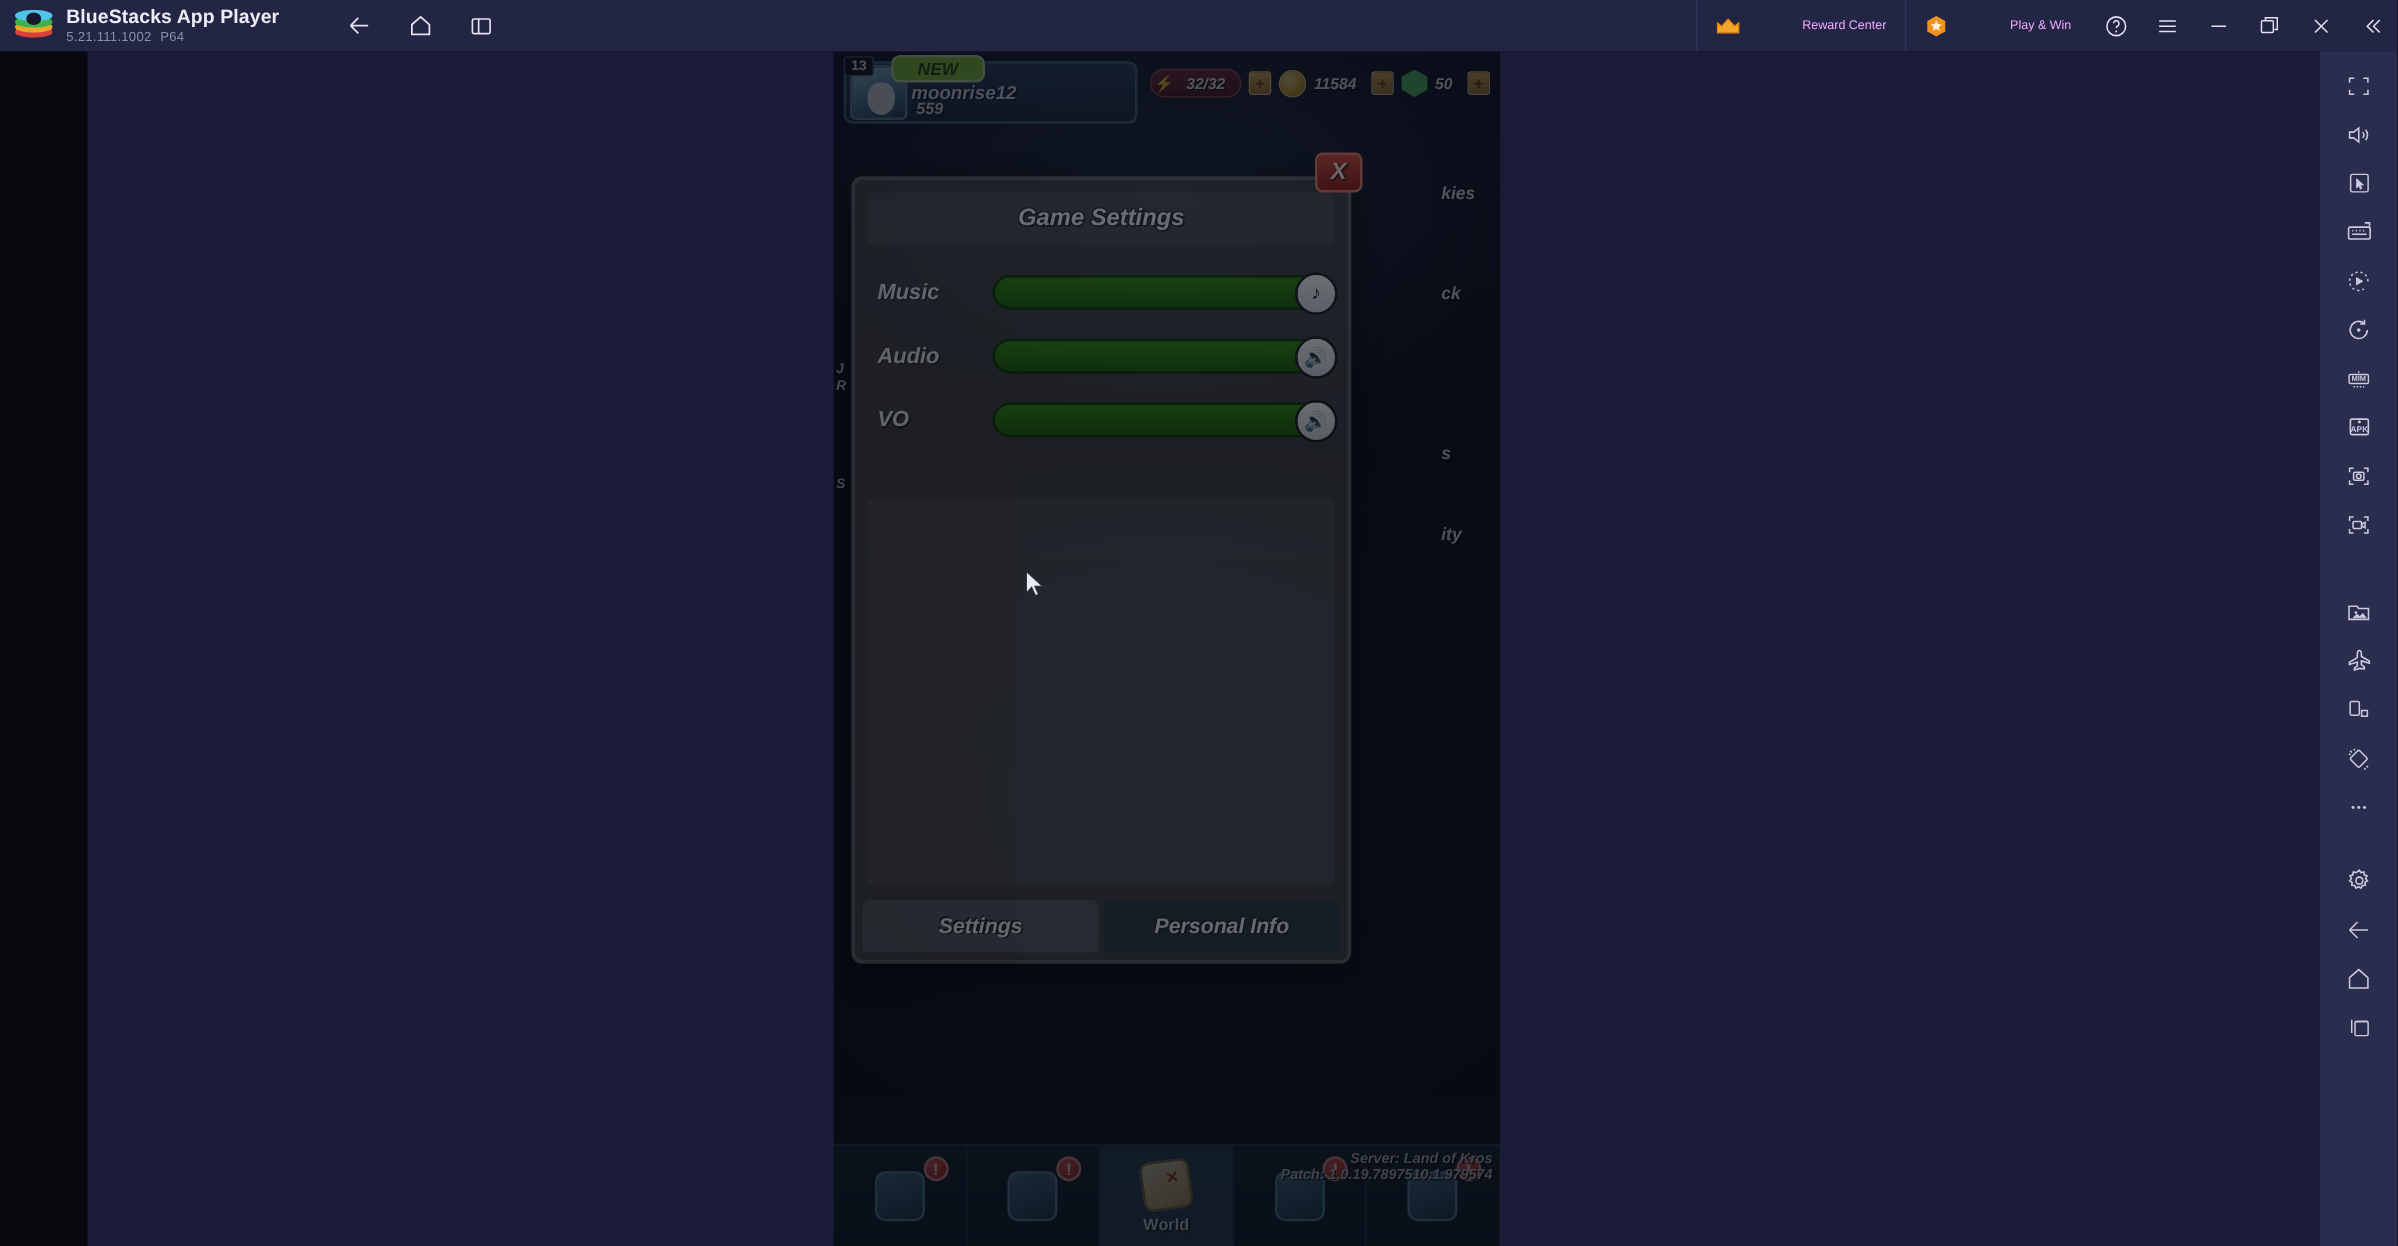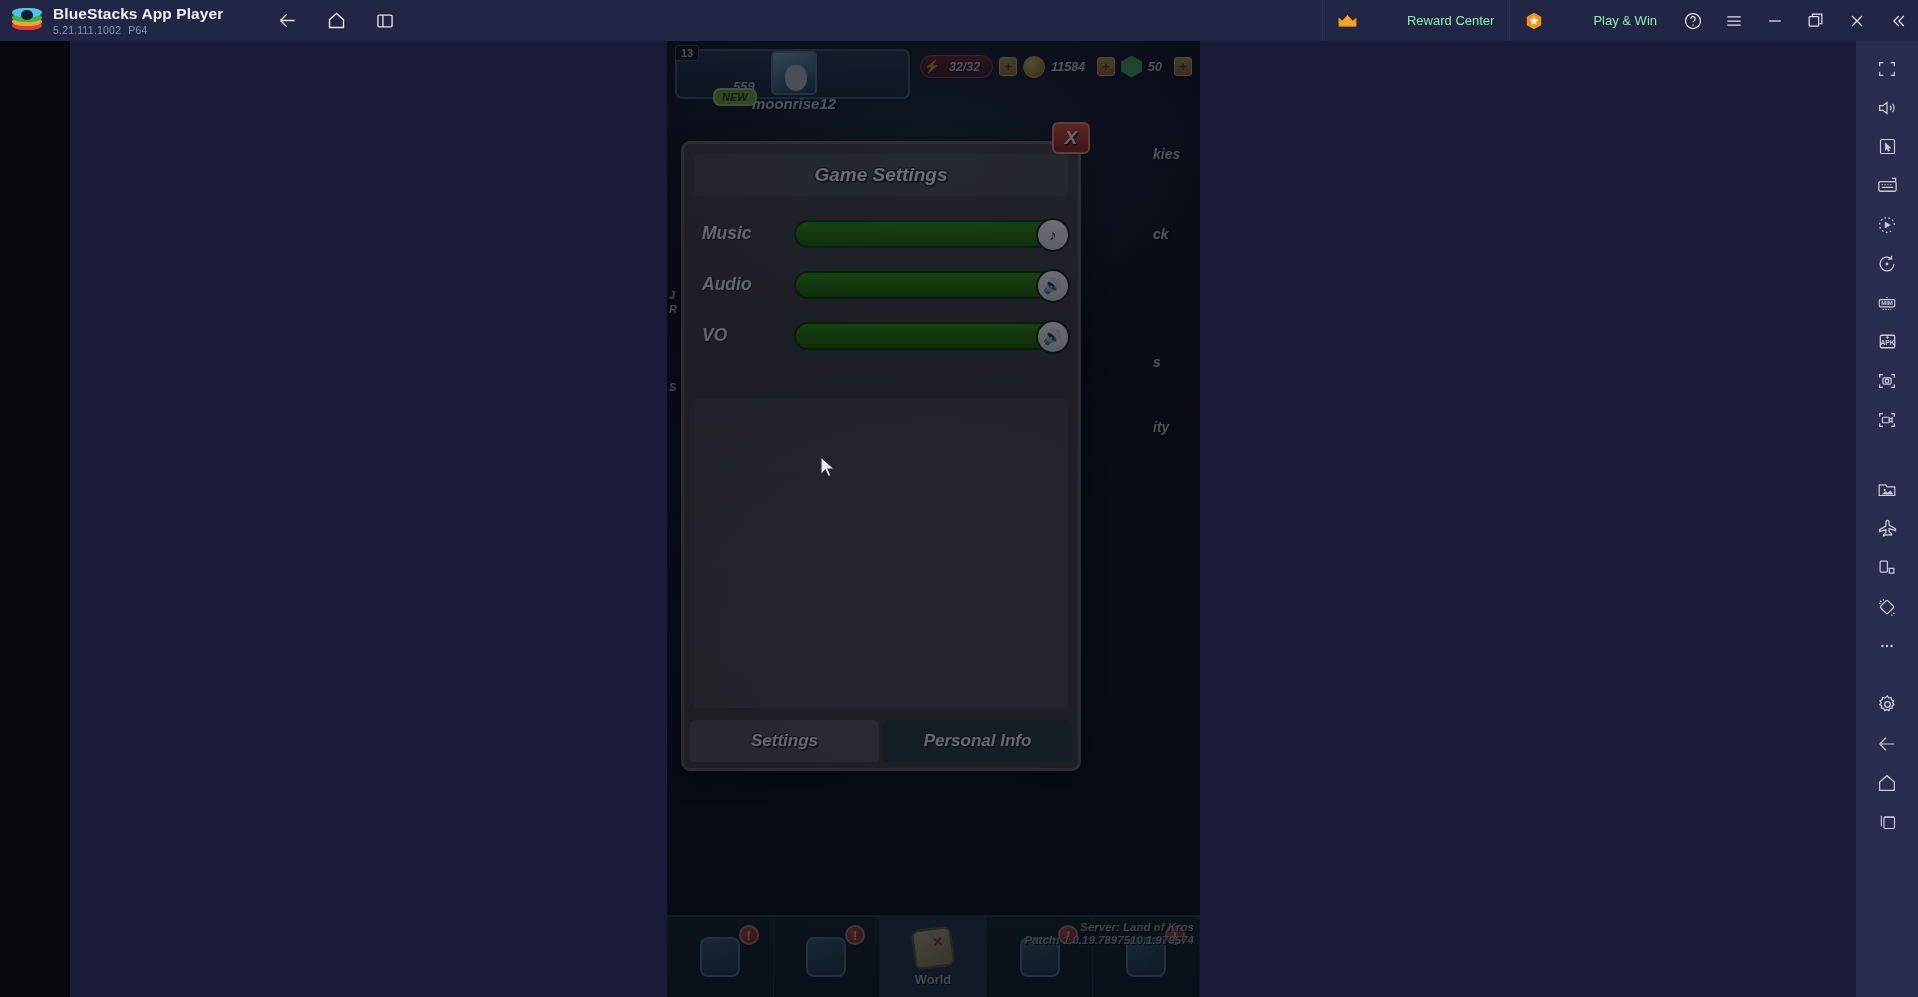--- a/index.html
+++ b/index.html
@@ -58,21 +58,21 @@
   .tb-navbtn svg { stroke: #e2e4f0; fill: none; stroke-width: 1.6; }
 
   .tb-spacer { flex: 1 1 auto; }
 
   .tb-pill {
     display: flex; align-items: center; gap: 8px;
     height: 41px; padding: 0 15px;
     cursor: pointer;
     border-left: 1px solid #32355a;
   }
-  .tb-pill-label { font-size: 13px; color: #86efac; white-space: nowrap; padding-left: 42px; }
+  .tb-pill-label { font-size: 10px; color: #f0abfc; white-space: nowrap; padding-left: 42px; }
   .crown {
     width: 19px; height: 14px; position: relative; flex: 0 0 auto;
   }
   .crown svg { display: block; }
   .hexstar { width: 18px; height: 18px; flex: 0 0 auto; }
 
   .tb-icons { display: flex; align-items: center; }
   .tb-ibtn {
     width: 41px; height: 41px;
     display: flex; align-items: center; justify-content: center;
@@ -146,21 +146,21 @@
     display: flex; align-items: flex-start;
     opacity: .40;
     filter: brightness(.72);
   }
   .hud-player {
     position: relative;
     width: 244px; height: 50px;
     background: linear-gradient(180deg, #28435e, #16283c);
     border: 2px solid #4d6e8c;
     border-radius: 7px;
-    display: flex; align-items: center; flex-direction: column;
+    display: flex; align-items: center;
   }
   .hud-avatar {
     width: 46px; height: 44px; margin-left: 3px;
     border-radius: 5px;
     background: linear-gradient(160deg, #9fd8e6, #4d7f9b 60%, #23405c);
     border: 2px solid #6b8fae;
     position: relative; overflow: hidden; flex: 0 0 auto;
   }
   .hud-avatar::after {
     content: ""; position: absolute; left: 12px; top: 12px;
@@ -170,23 +170,23 @@
   .hud-lvl {
     position: absolute; left: -2px; top: -6px;
     background: #12131c; color: #f0f3fa;
     font-size: 11px; font-weight: bold;
     padding: 1px 5px; border-radius: 3px;
     border: 1px solid #555d6e; z-index: 3;
   }
   .hud-new {
     position: absolute; left: 36px; top: -7px;
     background: #8fdc36; color: #274a05;
-    font-size: 11px; font-weight: bold; font-style: italic;
-    padding: 1px 7px; border-radius: 7px;
-    border: 2px solid #d6f3a4; z-index: 3; margin-top: 44px;
+    font-size: 14px; font-weight: bold; font-style: italic;
+    padding: 1px 19px; border-radius: 7px;
+    border: 2px solid #d6f3a4; z-index: 3;
   }
   .hud-pname {
     font-size: 15px; color: #f2f6fb; font-style: italic; font-weight: bold;
     margin-left: 3px; text-shadow: 1px 1px 1px #000;
   }
   .hud-pguild {
     position: absolute; left: 56px; bottom: 3px;
     font-size: 13px; color: #e7eef6; font-style: italic; font-weight: bold;
     text-shadow: 1px 1px 1px #000;
   }

